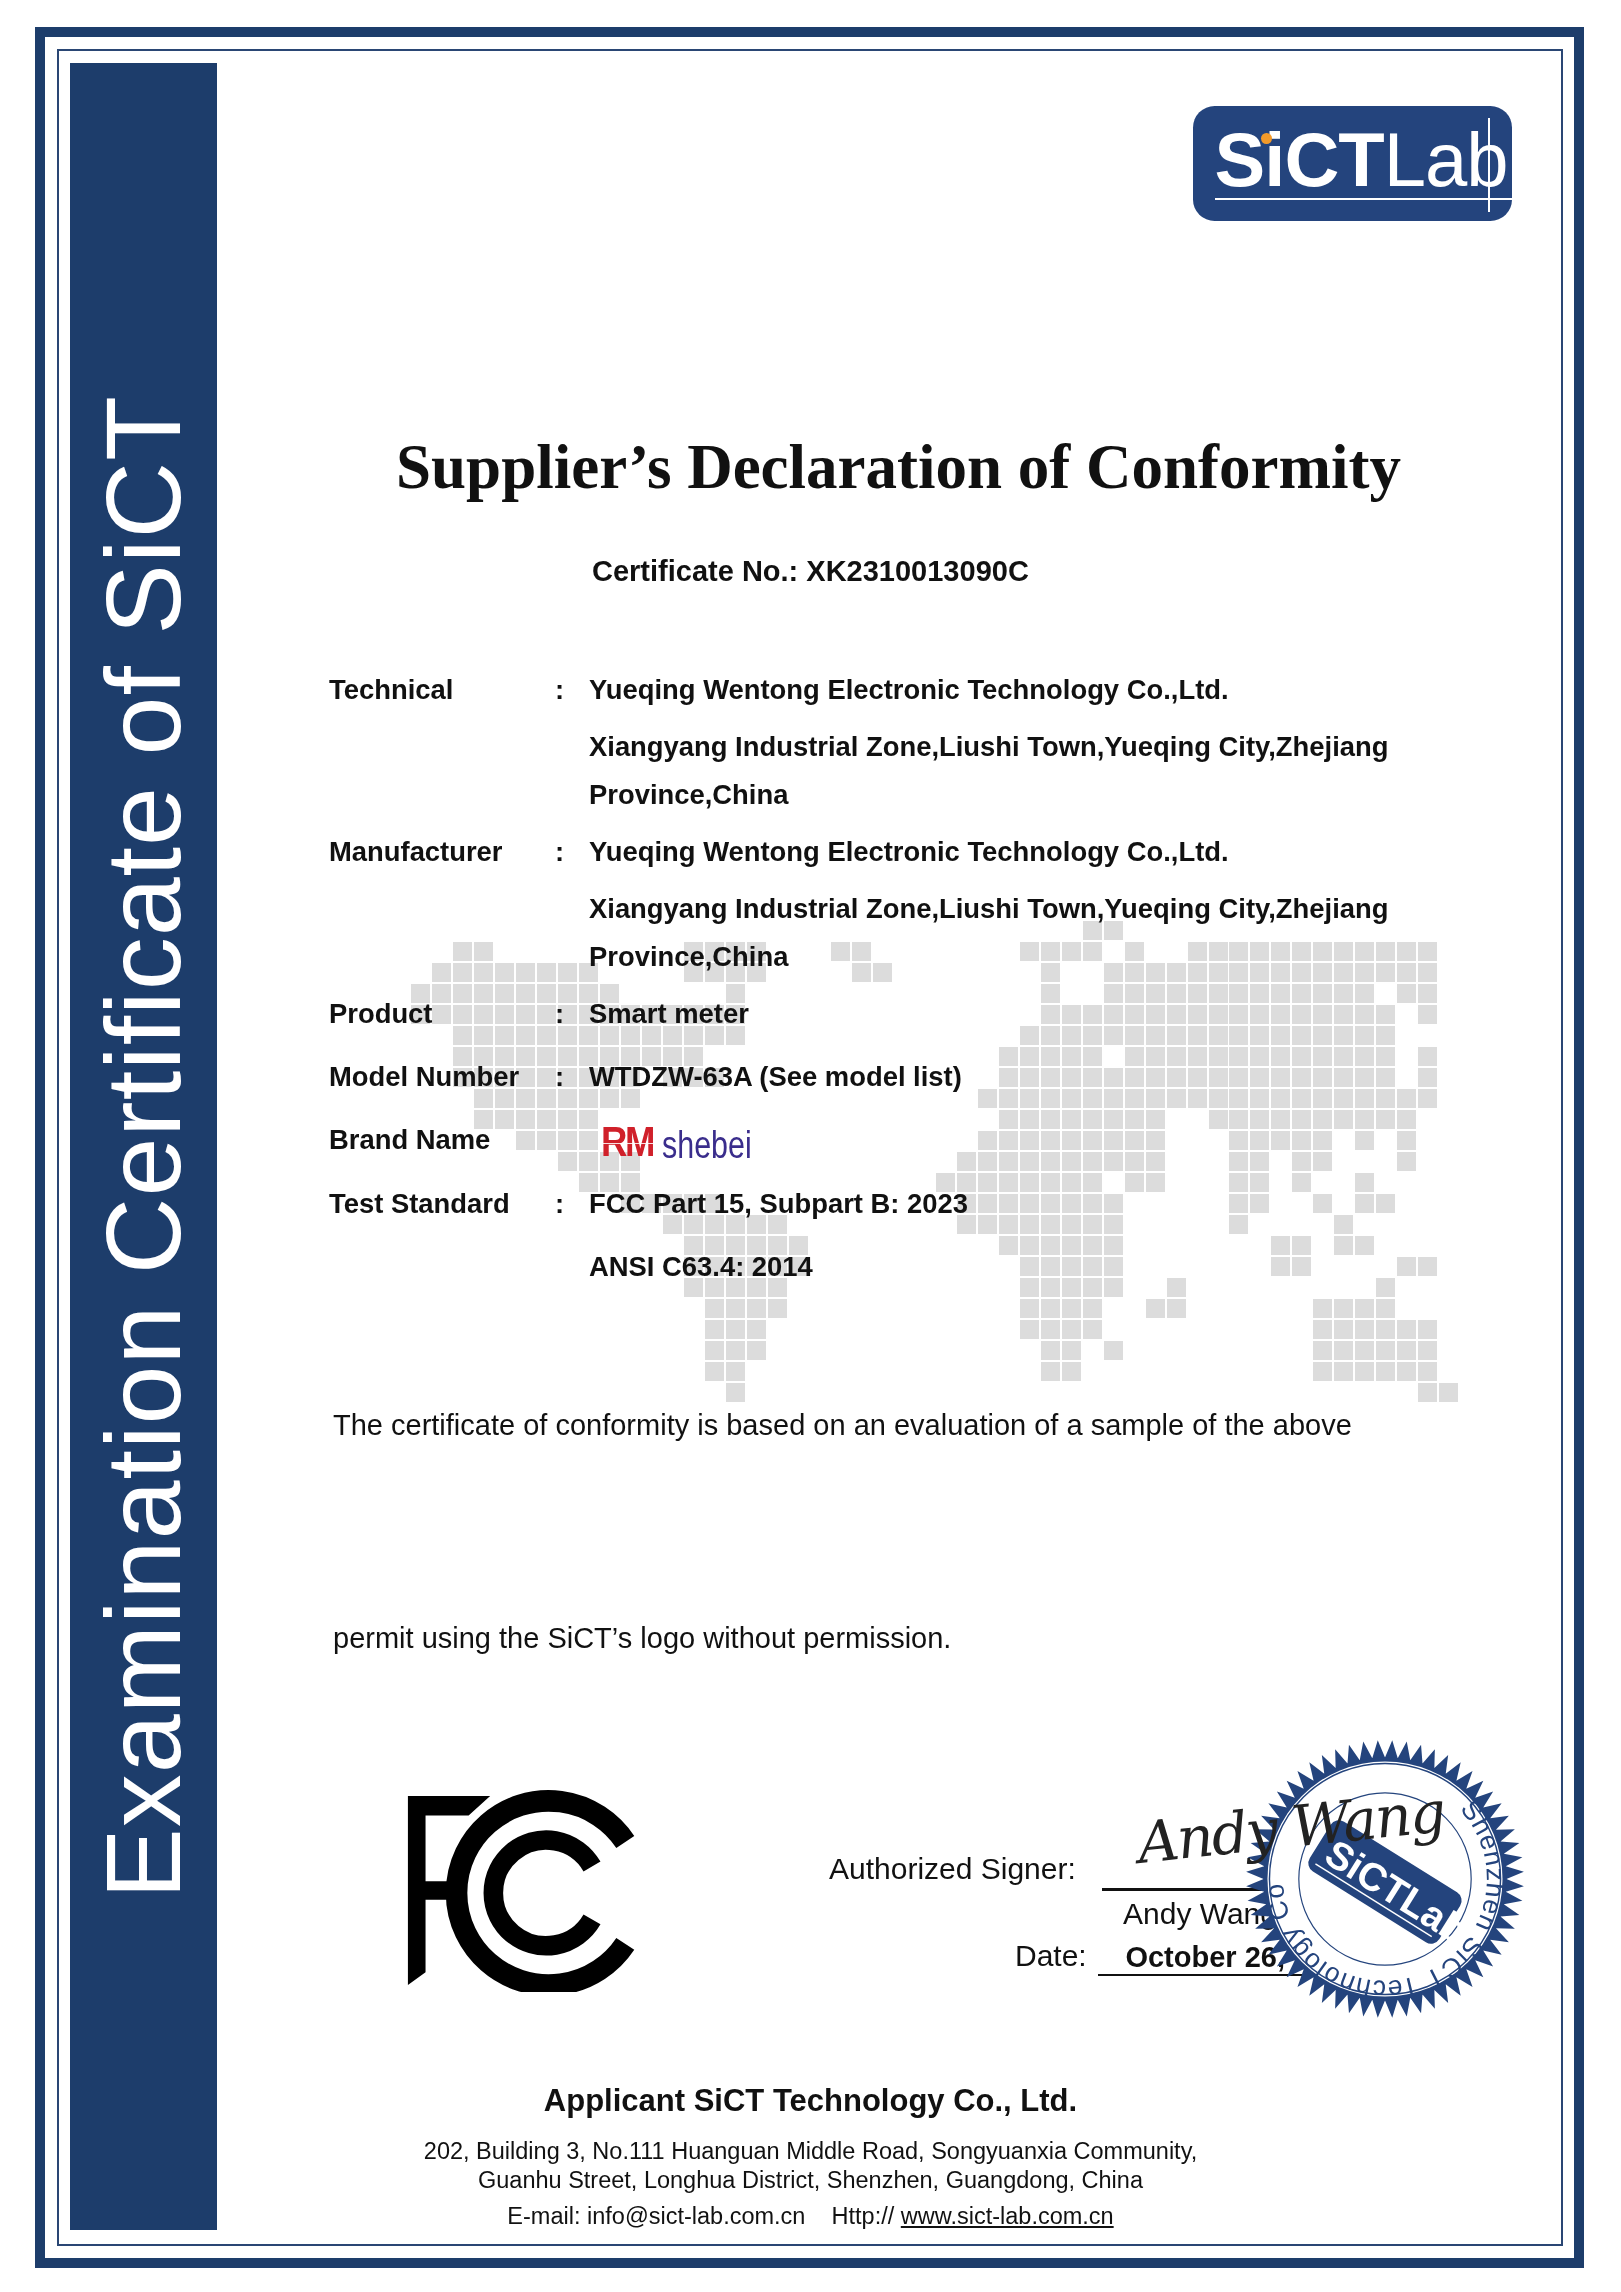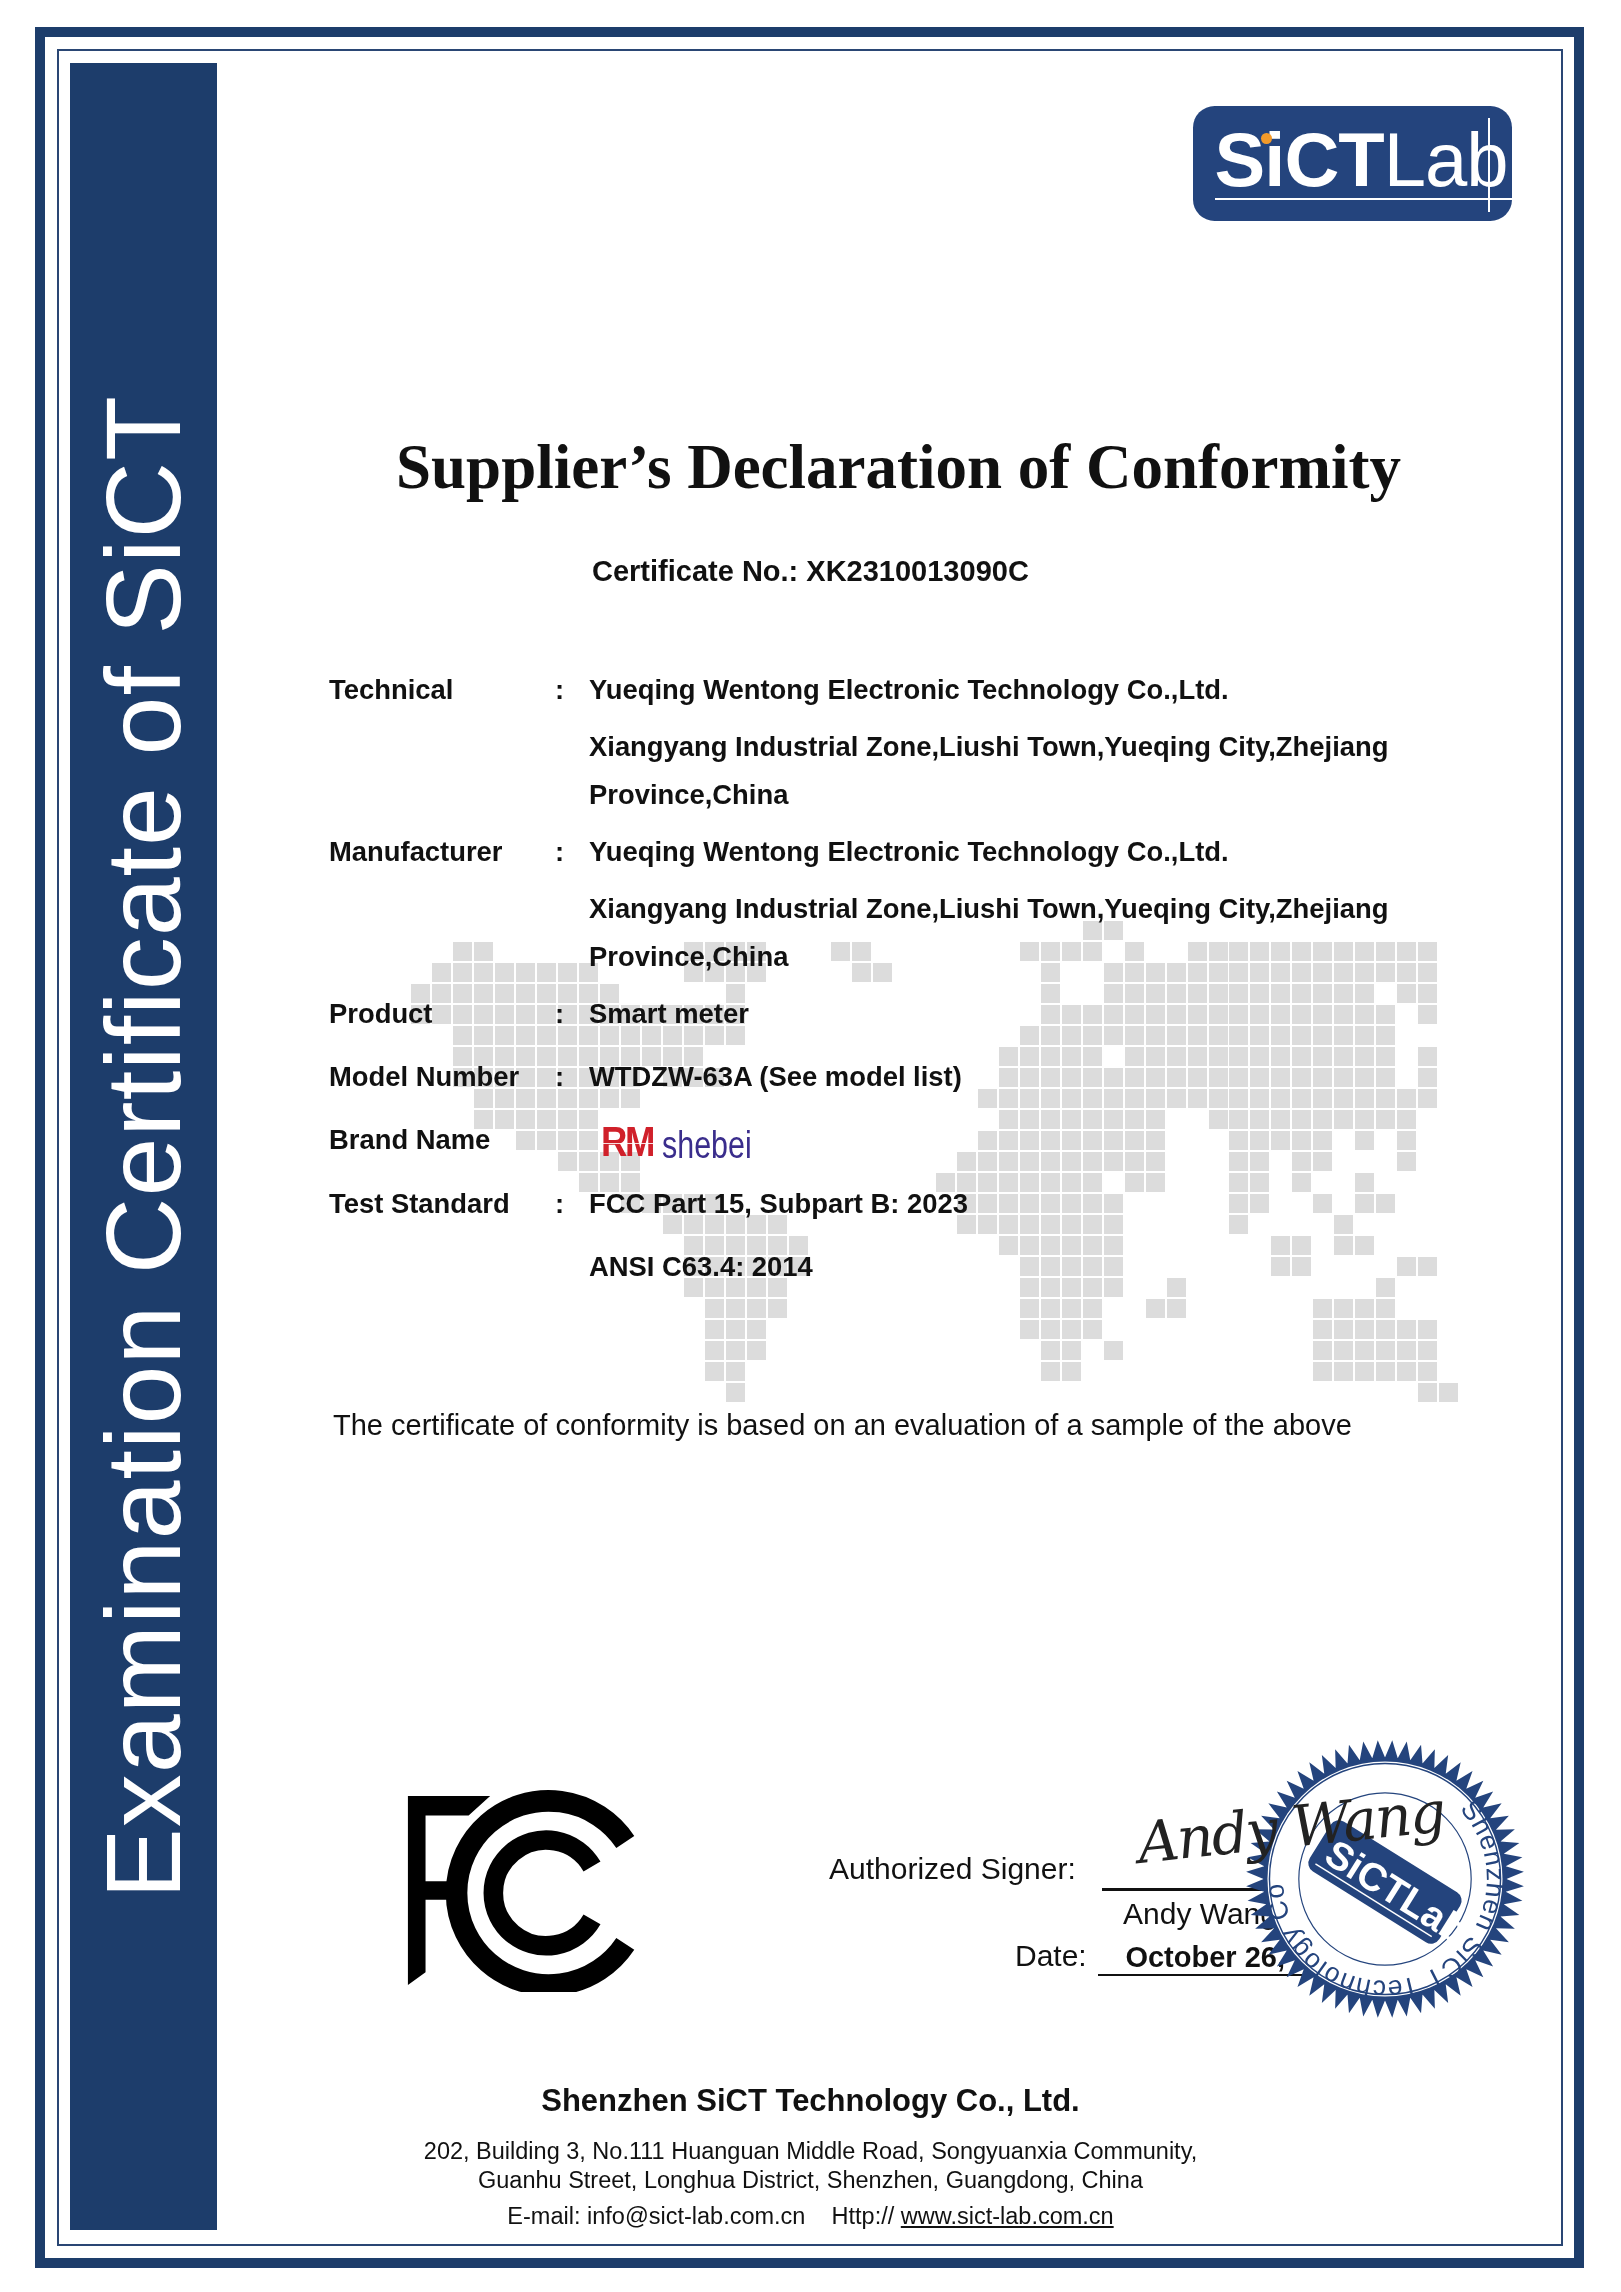--- a/index.html
+++ b/index.html
@@ -561,20 +561,21 @@
   <div class="field label" style="top:1188px">Test Standard</div>
   <div class="field colon" style="top:1188px">:</div>
   <div class="field value" style="top:1188px">FCC Part 15, Subpart B: 2023</div>
   <div class="field value" style="top:1251px">ANSI C63.4: 2014</div>
 </div>
 
 <div class="para" style="top:1404px">
   <div>The certificate of conformity is based on an evaluation of a sample of the above</div>
 </div>
 <div class="para" style="top:1617px">
+  <div>permit using the SiCT’s logo without permission.</div>
 </div>
 
 <svg class="fcc" viewBox="0 0 240 210">
 
   <path d="M4 10 L 88 10 L 66 30 L 22 30 L 22 97 L 60 97 L 60 116 L 22 116 L 22 190 L 4 203 Z" fill="#000"></path>
 
   <path d="M 226 57 A 94 94 0 1 0 226 161" fill="none" stroke="#000" stroke-width="22"></path>
 
   <path d="M 192 82 A 54 54 0 1 0 192 136" fill="none" stroke="#000" stroke-width="20"></path>
 </svg>
@@ -601,19 +602,19 @@
   </text>
   <g transform="translate(145,148) rotate(32)">
     <rect x="-78" y="-30" width="156" height="60" rx="10" fill="#24447d"></rect>
     <text x="-66" y="16" font-family="Liberation Sans, sans-serif" font-weight="bold" font-size="40" fill="#ffffff">SiCTLab</text>
     <line x1="-70" y1="22" x2="70" y2="22" stroke="#fff" stroke-width="1.5"></line>
   </g>
 </svg>
 
 <div class="signature">Andy Wang</div>
 
-<div class="footer-company">Shenzhen SiCT Technology Co., Ltd.</div>
+<div class="footer-company">Applicant SiCT Technology Co., Ltd.</div>
 <div class="footer-line" style="top:2138px">202, Building 3, No.111 Huanguan Middle Road, Songyuanxia Community,</div>
 <div class="footer-line" style="top:2167px">Guanhu Street, Longhua District, Shenzhen, Guangdong, China</div>
 <div class="footer-line" style="top:2203px">
   <span>E-mail: info@sict-lab.com.cn</span>&nbsp;&nbsp;&nbsp;&nbsp;<span>Http://</span> <a>www.sict-lab.com.cn</a>
 </div>
 
 
 </body></html>

